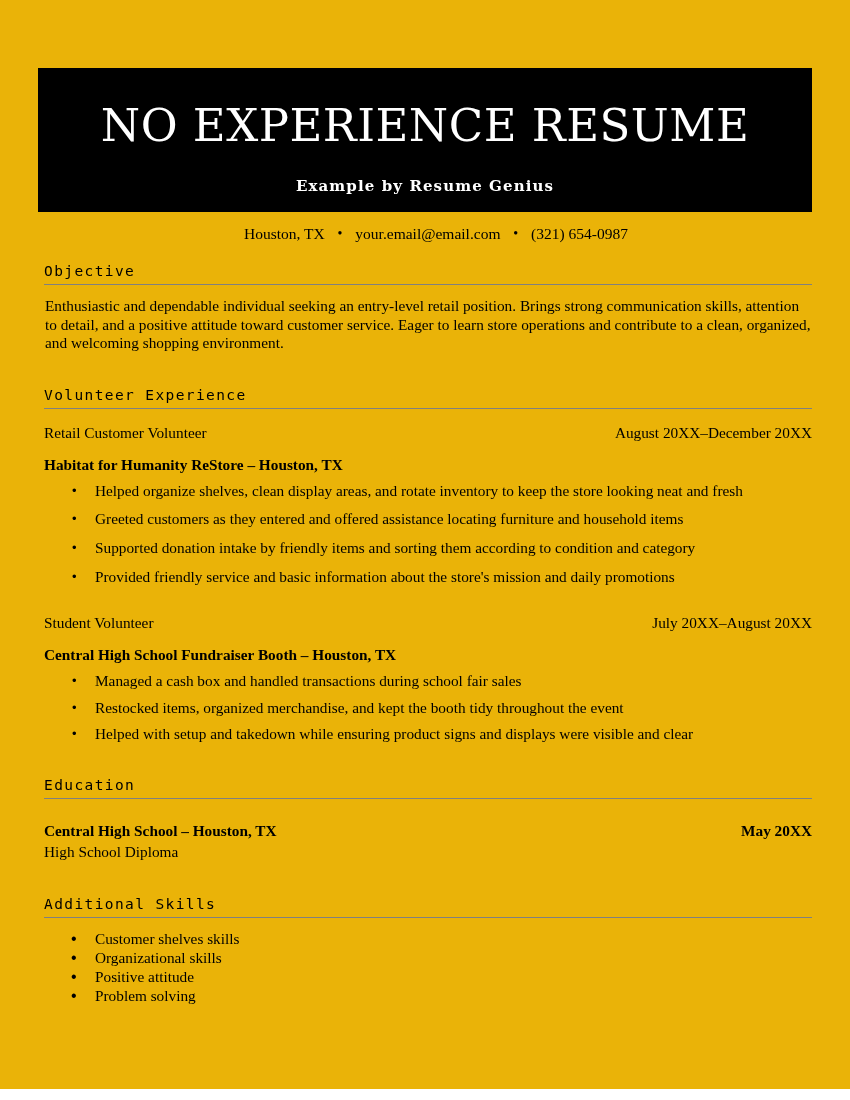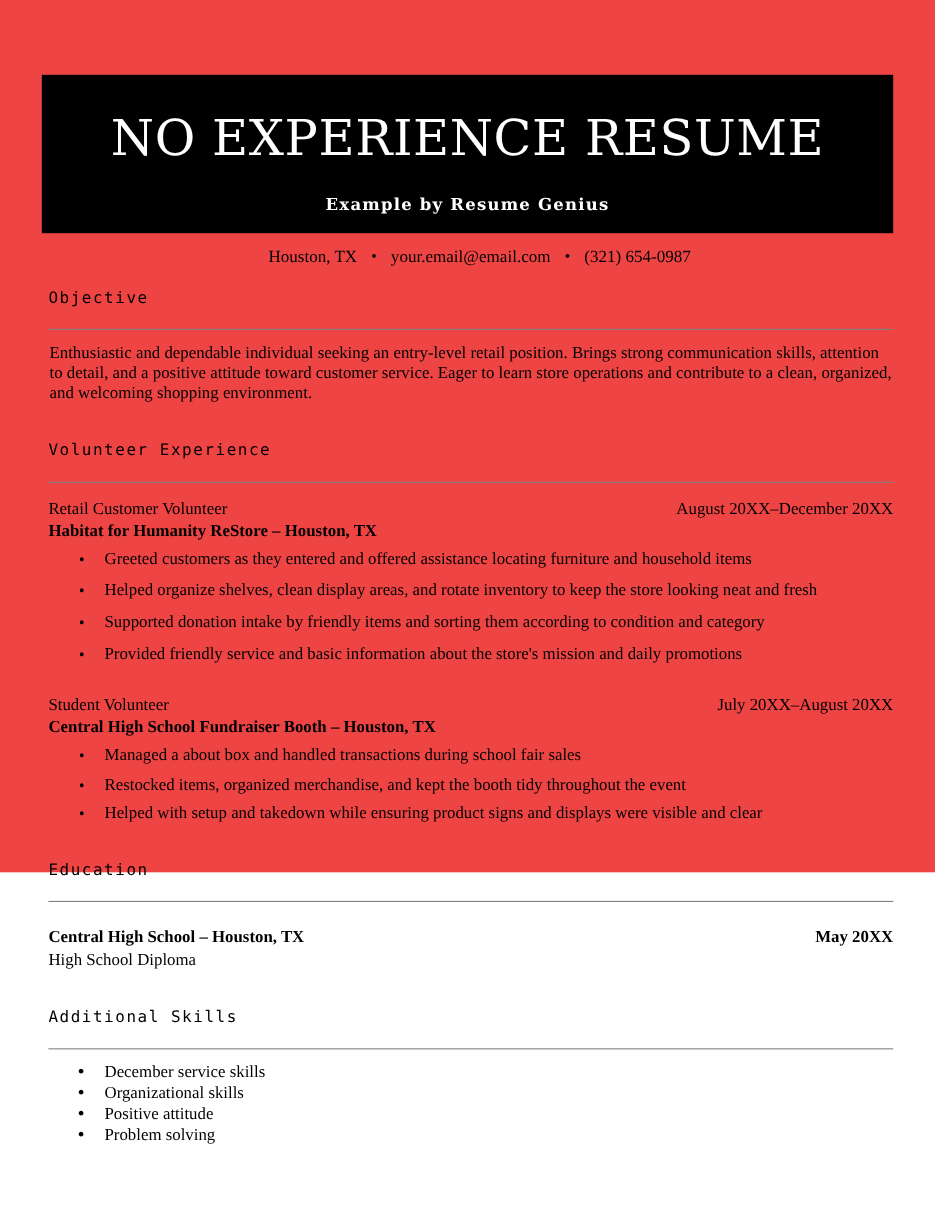--- a/index.html
+++ b/index.html
@@ -14,22 +14,22 @@
     font-family: "Liberation Serif", serif;
     color: #000000;
     overflow: hidden;
   }
 
   .page {
     position: absolute;
     left: 0;
     top: 0;
     width: 850px;
-    height: 793px;
-    background: #ef4444;
+    height: 1089px;
+    background: #eab308;
   }
 
   
   .banner {
     position: absolute;
     left: 38px;
     top: 68px;
     width: 774px;
     height: 144px;
     background: #000000;
@@ -87,21 +87,21 @@
   }
 
   
   .section-heading {
     font-family: "DejaVu Sans Mono", "Liberation Mono", monospace;
     font-size: 14.5px;
     line-height: 19px;
     letter-spacing: 1.4px;
     font-weight: normal;
     color: #000000;
-    padding-bottom: 18px;
+    padding-bottom: 3px;
     border-bottom: 1px solid #808080;
     margin: 0;
   }
   .sec-objective { margin-top: 0; }
   .sec-volunteer { margin-top: 33px; }
   .sec-education { margin-top: 32px; }
   .sec-skills    { margin-top: 34px; }
 
   
   .objective-text {
@@ -121,21 +121,21 @@
     align-items: baseline;
     font-size: 15.3px;
     line-height: 19px;
   }
   .entry-title { font-weight: normal; }
   .entry-date  { font-weight: normal; white-space: nowrap; padding-left: 14px; }
   .entry-org {
     font-weight: bold;
     font-size: 15.3px;
     line-height: 19px;
-    margin-top: 1px;
+    margin-top: 13px;
   }
 
   
   ul.bullets {
     list-style: none;
     margin: 8px 0 0 0;
     padding: 0;
   }
   ul.bullets > li {
     position: relative;
@@ -222,51 +222,51 @@
 
     <div class="section-heading sec-volunteer">Volunteer Experience</div>
 
     <div class="entry">
       <div class="entry-row">
         <span class="entry-title">Retail Customer Volunteer</span>
         <span class="entry-date">August 20XX–December 20XX</span>
       </div>
       <div class="entry-org">Habitat for Humanity ReStore – Houston, TX</div>
       <ul class="bullets">
+        <li>Helped organize shelves, clean display areas, and rotate inventory to keep the store looking neat and fresh</li>
         <li>Greeted customers as they entered and offered assistance locating furniture and household items</li>
-        <li>Helped organize shelves, clean display areas, and rotate inventory to keep the store looking neat and fresh</li>
         <li>Supported donation intake by friendly items and sorting them according to condition and category</li>
         <li>Provided friendly service and basic information about the store's mission and daily promotions</li>
       </ul>
     </div>
 
     <div class="entry second">
       <div class="entry-row">
         <span class="entry-title">Student Volunteer</span>
         <span class="entry-date">July 20XX–August 20XX</span>
       </div>
       <div class="entry-org">Central High School Fundraiser Booth – Houston, TX</div>
       <ul class="bullets tight">
-        <li>Managed a about box and handled transactions during school fair sales</li>
+        <li>Managed a cash box and handled transactions during school fair sales</li>
         <li>Restocked items, organized merchandise, and kept the booth tidy throughout the event</li>
         <li>Helped with setup and takedown while ensuring product signs and displays were visible and clear</li>
       </ul>
     </div>
 
     <div class="section-heading sec-education">Education</div>
     <div class="edu-block">
       <div class="edu-row">
         <span class="edu-school">Central High School – Houston, TX</span>
         <span class="edu-date">May 20XX</span>
       </div>
       <div class="edu-degree">High School Diploma</div>
     </div>
 
     <div class="section-heading sec-skills">Additional Skills</div>
     <ul class="skills">
-      <li>December service skills</li>
+      <li>Customer shelves skills</li>
       <li>Organizational skills</li>
       <li>Positive attitude</li>
       <li>Problem solving</li>
     </ul>
 
   </div>
 </div>
 
 </body></html>

